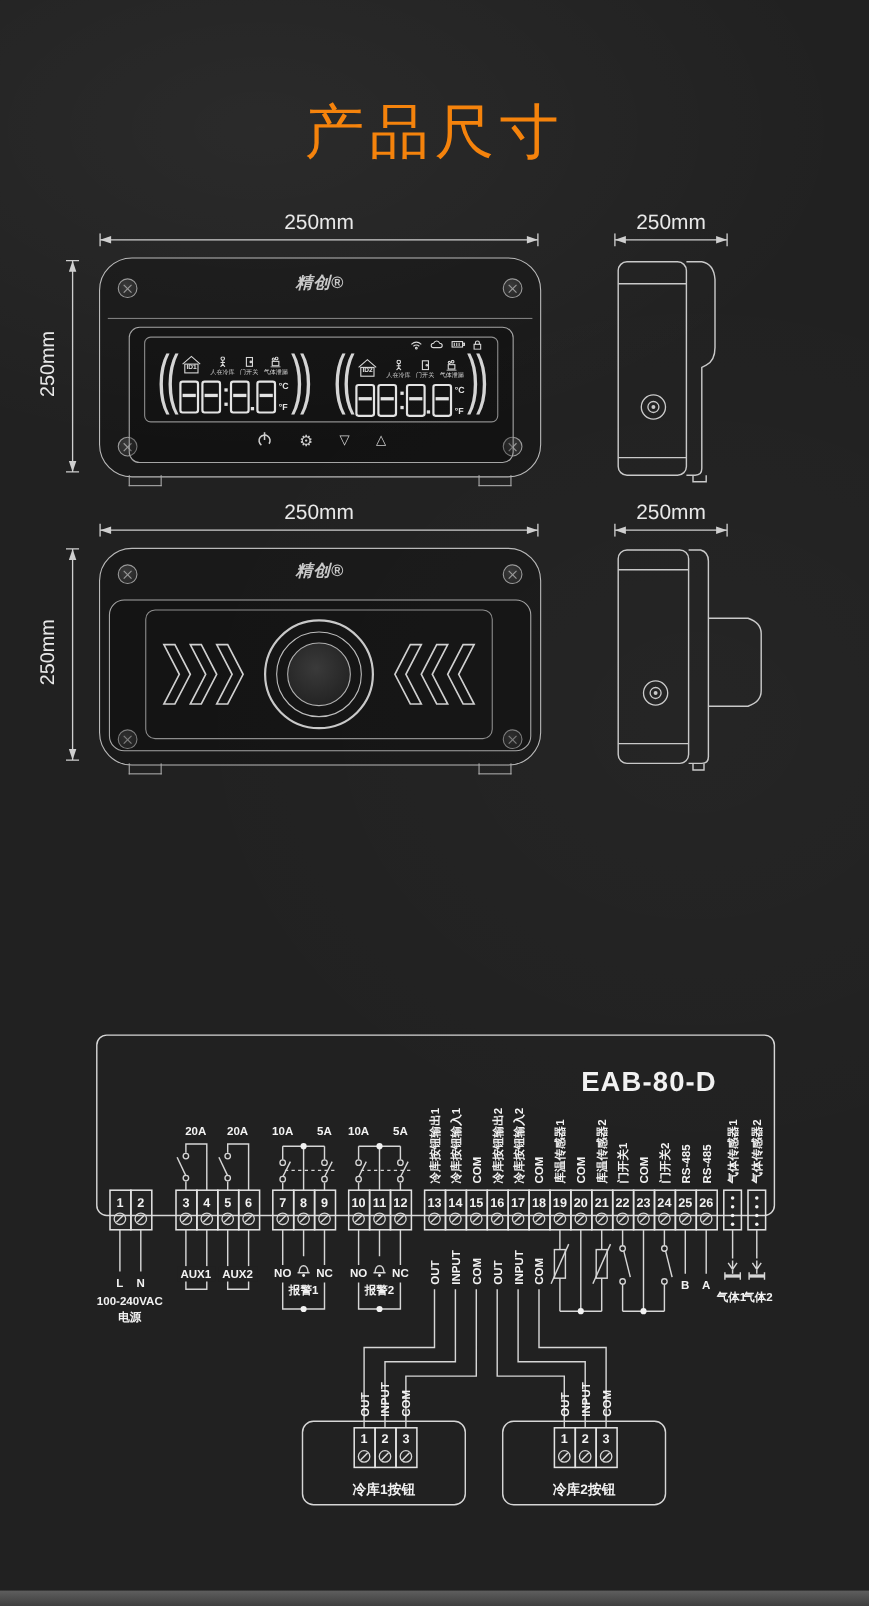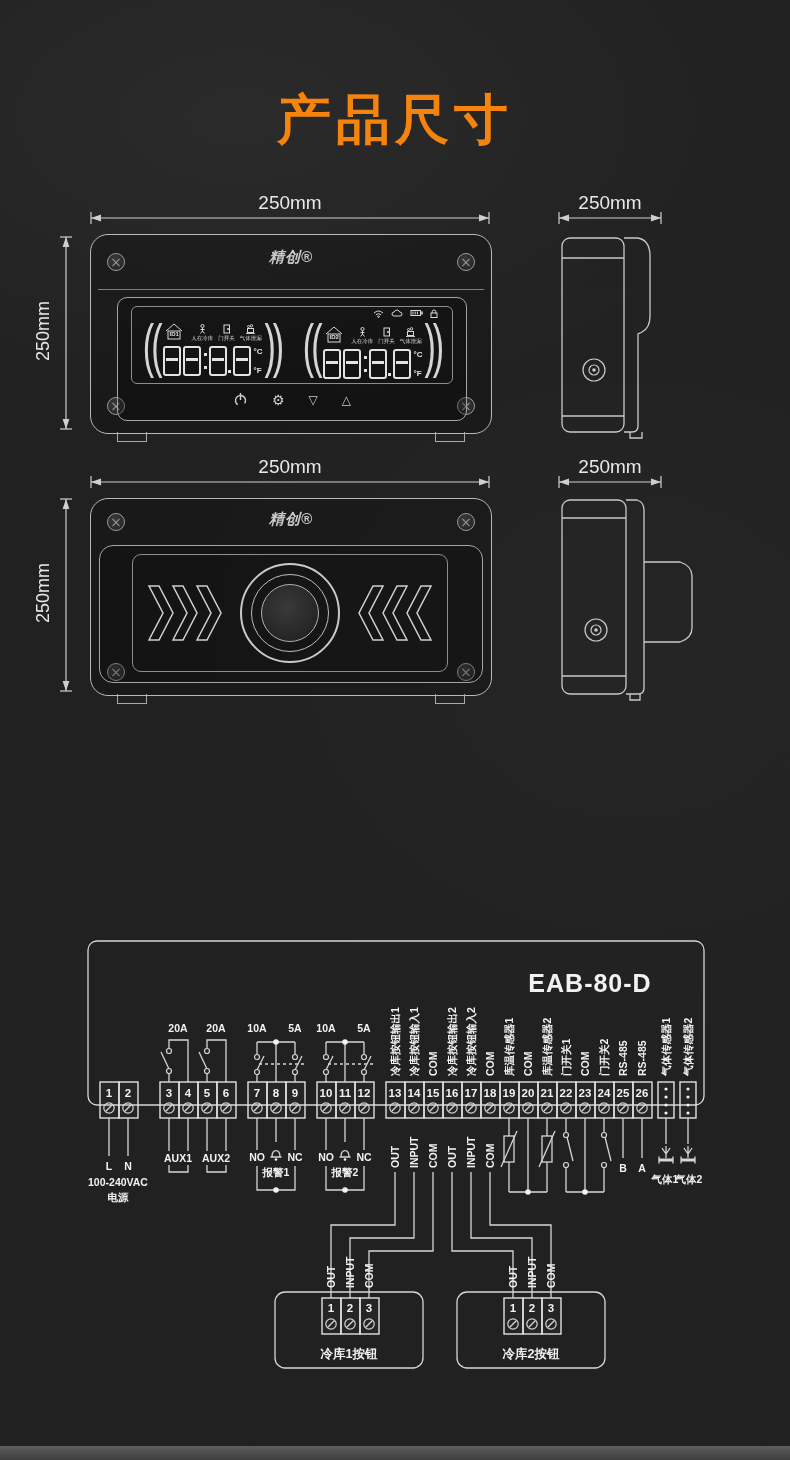--- a/index.html
+++ b/index.html
@@ -4,30 +4,30 @@
 <style>
   html,body{margin:0;padding:0;background:#161616;}
   .page{position:relative;width:790px;height:1460px;margin:0 auto;overflow:hidden;
     font-family:"Liberation Sans","DejaVu Sans",sans-serif;
     background:
       radial-gradient(ellipse 900px 500px at 30% 8%, rgba(255,255,255,0.045), rgba(0,0,0,0) 60%),
       radial-gradient(ellipse 700px 600px at 80% 45%, rgba(255,255,255,0.02), rgba(0,0,0,0) 70%),
       #212121;
     color:#e5e5e5;}
   .sec-title{position:absolute;left:0;width:790px;text-align:center;
-    font-size:54px;font-weight:bold;letter-spacing:5px;color:#f5830c;}
+    font-size:54px;font-weight:normal;letter-spacing:5px;color:#f5830c;}
   
   .dimlab{position:absolute;text-align:center;font-size:19px;color:#e8e8e8;}
   .dim{position:absolute;}
   .dim line{stroke:#cfcfcf;stroke-width:1.2;}
   .dim path{fill:#cfcfcf;stroke:none;}
   .vlab{position:absolute;width:84px;height:22px;text-align:center;font-size:18px;color:#e8e8e8;
     transform:rotate(-90deg);}
   
-  .device{position:absolute;border:1.5px solid #b9b9b9;border-radius:18px;
+  .device{position:absolute;border:1.5px solid #b9b9b9;border-radius:30px;
     background:rgba(0,0,0,0.22);}
   .screw{position:absolute;width:16px;height:16px;border:1px solid #9a9a9a;border-radius:50%;
     background:radial-gradient(circle at 40% 35%, #3a3a3a, #222);}
   .screw::before,.screw::after{content:"";position:absolute;left:3px;right:3px;top:50%;height:1px;background:#9a9a9a;}
   .screw::before{transform:rotate(45deg);} .screw::after{transform:rotate(-45deg);}
   .brand{position:absolute;left:0;right:0;text-align:center;color:#c9c9c9;
     font-style:italic;font-weight:bold;font-size:15px;letter-spacing:1px;}
   .bandline{position:absolute;left:7px;right:7px;border-top:1px solid #7d7d7d;}
   .foot{position:absolute;width:28px;height:9px;border:1px solid #a9a9a9;border-top:none;}
   

